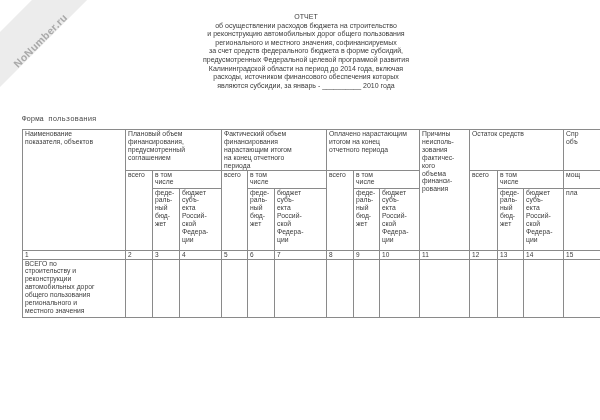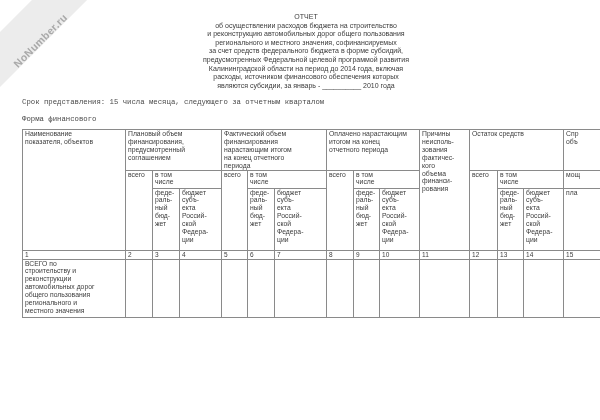--- a/index.html
+++ b/index.html
@@ -58,22 +58,21 @@
     <div>об осуществлении расходов бюджета на строительство</div>
     <div>и реконструкцию автомобильных дорог общего пользования</div>
     <div>регионального и местного значения, софинансируемых</div>
     <div>за счет средств федерального бюджета в форме субсидий,</div>
     <div>предусмотренных Федеральной целевой программой развития</div>
     <div>Калининградской области на период до 2014 года, включая</div>
     <div>расходы, источником финансового обеспечения которых</div>
     <div>являются субсидии, за январь - __________ 2010 года</div>
   </div>
 
-  <div class="meta meta1">Срок представления: 15 числа месяца, следующего за отчетным кварталом</div>
-  <div class="meta meta2">Форма финансового</div>
+  <div class="meta meta2">Форма пользования</div>
 
   <table class="report">
     <colgroup>
       <col style="width:103px">
         <col style="width:27px">
         <col style="width:27px">
         <col style="width:42px">
       <col style="width:26px">
         <col style="width:27px">
         <col style="width:52px">

